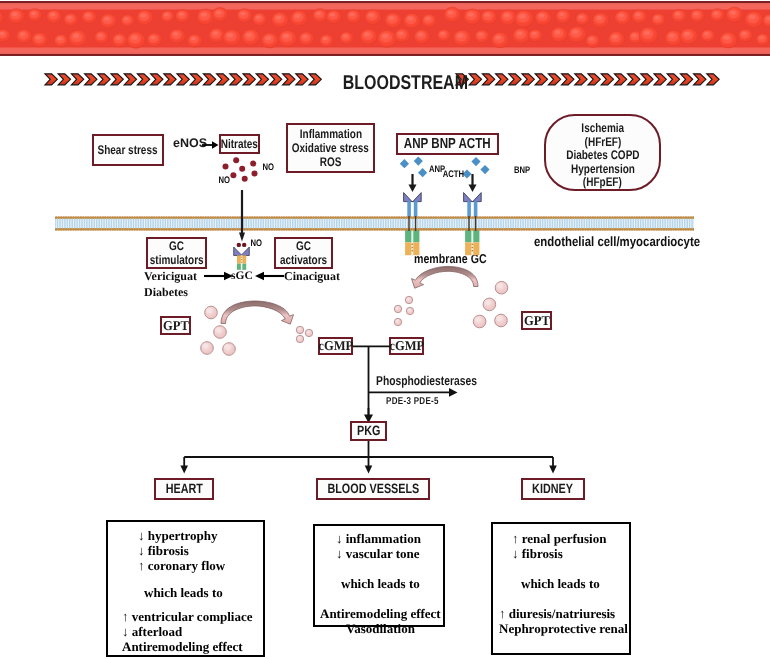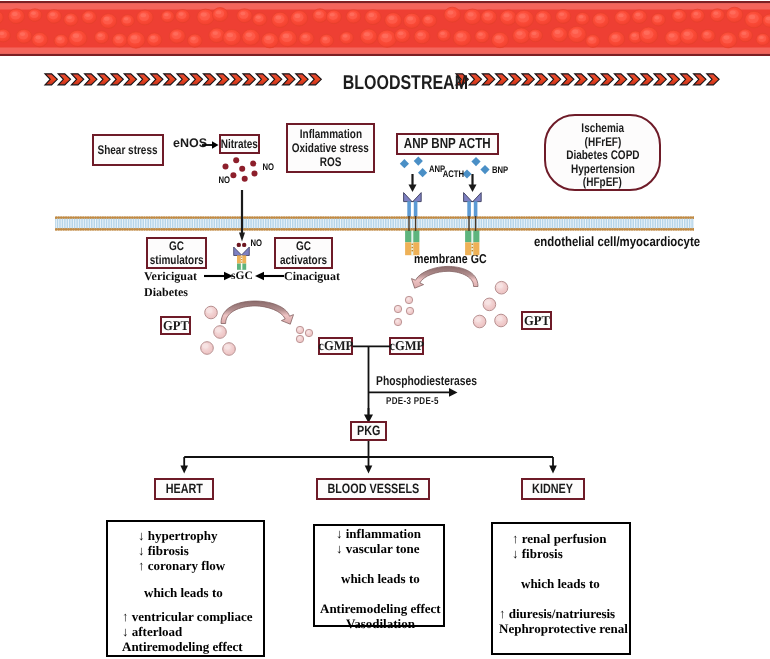--- a/index.html
+++ b/index.html
@@ -1221,21 +1221,21 @@
       <path d="M22.0 18.7 l4.6 -4.6 l4.6 4.6 l-4.6 4.6 z"></path>
       <path d="M66.4 20.0 l4.6 -4.6 l4.6 4.6 l-4.6 4.6 z"></path>
       <path d="M75.4 7.6 l4.6 -4.6 l4.6 4.6 l-4.6 4.6 z"></path>
       <path d="M84.4 15.6 l4.6 -4.6 l4.6 4.6 l-4.6 4.6 z"></path>
     </g>
   </svg>
   <div class="abs b sans" style="left:427px;top:165px;font-size:9.6px;color:#111;line-height:1;">
     <span class="cond">ANP</span></div>
   <div class="abs b sans" style="left:440px;top:170px;font-size:9.6px;color:#111;line-height:1;">
     <span class="cond">ACTH</span></div>
-  <div class="abs b sans" style="left:490px;top:166px;font-size:9.6px;color:#111;line-height:1;">
+  <div class="abs b sans" style="left:512px;top:166px;font-size:9.6px;color:#111;line-height:1;">
     <span class="cond">BNP</span></div>
 
   <svg class="abs" style="left:406px;top:174px;" width="14" height="19">
     <line x1="6.5" y1="0" x2="6.5" y2="12" stroke="#1a1a1a" stroke-width="2.2"></line>
     <path d="M2.5 10.5 L6.5 18.0 L10.5 10.5 Z" fill="#1a1a1a"></path>
   </svg>
   <svg class="abs" style="left:466px;top:174px;" width="14" height="19">
     <line x1="6.5" y1="0" x2="6.5" y2="12" stroke="#1a1a1a" stroke-width="2.2"></line>
     <path d="M2.5 10.5 L6.5 18.0 L10.5 10.5 Z" fill="#1a1a1a"></path>
   </svg>
@@ -1487,21 +1487,21 @@
     <div style="padding-left:30px">↓ fibrosis</div>
     <div style="padding-left:30px">↑ coronary flow</div>
     <div style="height:12px"></div>
     <div style="padding-left:36px">which leads to</div>
     <div style="height:9px"></div>
     <div style="padding-left:14px">↑ ventricular compliace</div>
     <div style="padding-left:14px">↓ afterload</div>
     <div style="padding-left:14px">Antiremodeling effect</div>
   </div>
 
-  <div class="kbox serif b" style="left:313px;top:524px;width:132px;height:103px;font-size:13px;line-height:15px;">
+  <div class="kbox serif b" style="left:313px;top:524px;width:132px;height:103px;font-size:13px;line-height:15px;padding-top:5px;">
     <div style="padding-left:21px">↓ inflammation</div>
     <div style="padding-left:21px">↓ vascular tone</div>
     <div style="height:15px"></div>
     <div style="padding-left:26px">which leads to</div>
     <div style="height:15px"></div>
     <div style="padding-left:5px">Antiremodeling effect</div>
     <div style="padding-left:31px">Vasodilation</div>
   </div>
 
   <div class="kbox serif b" style="left:491px;top:522px;width:140px;height:133px;font-size:13px;line-height:15px;padding-top:7px;">

